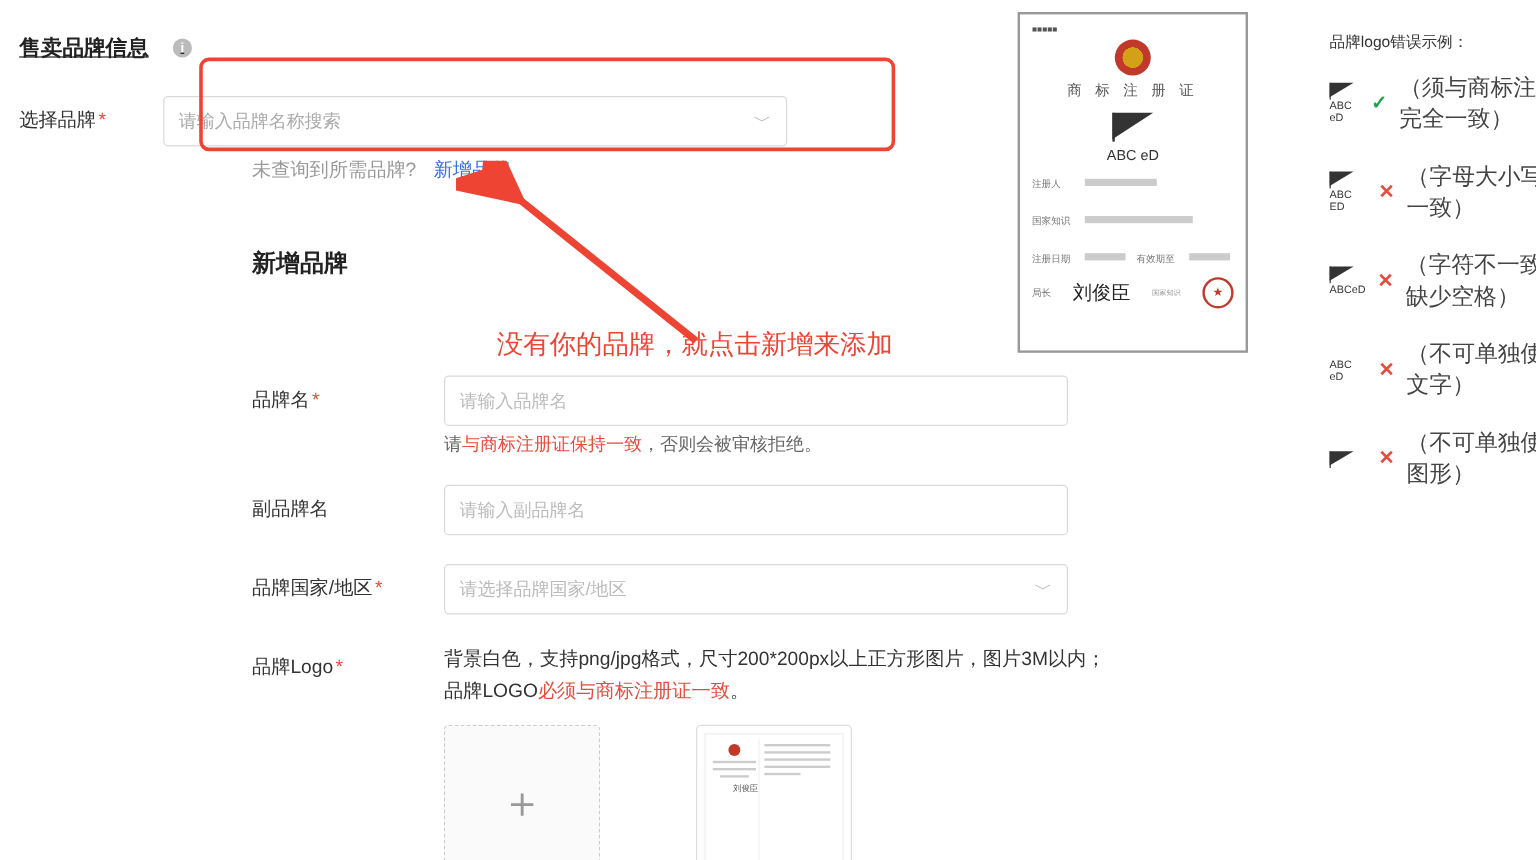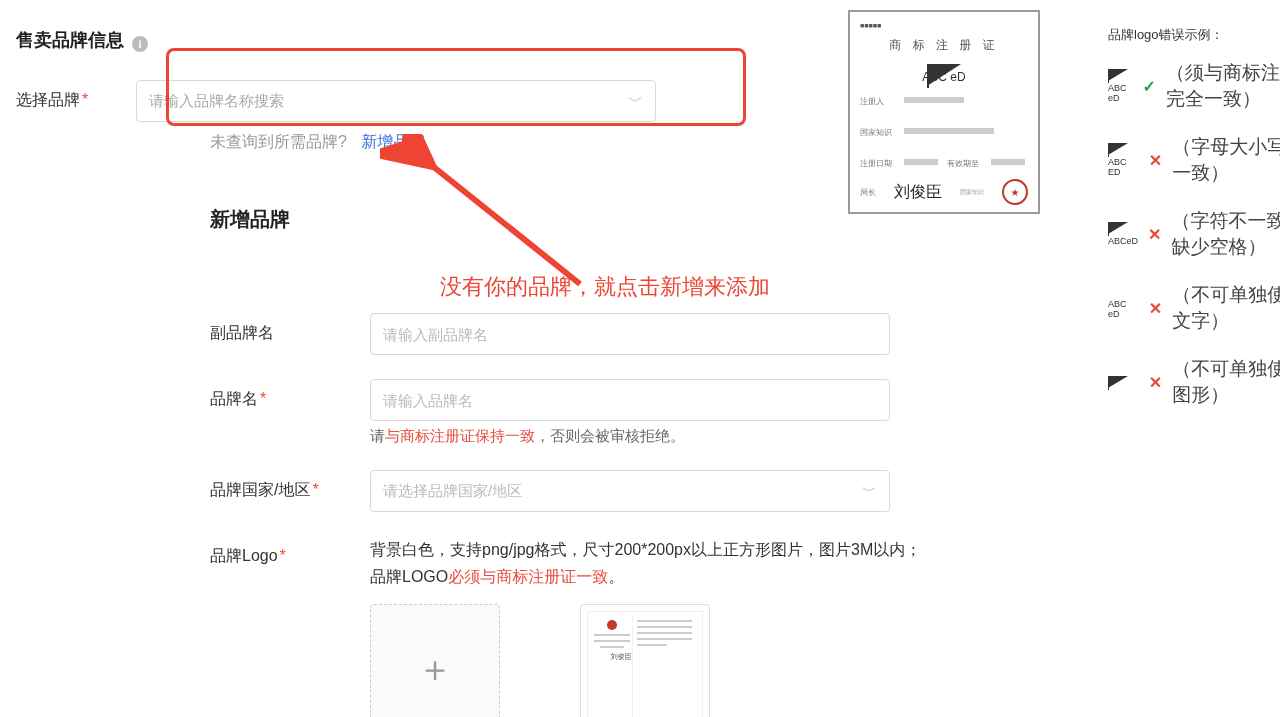--- a/index.html
+++ b/index.html
@@ -15,22 +15,23 @@
   }
 
   .section-title {
     position: absolute;
     left: 16px;
     top: 28px;
     font-size: 18px;
     font-weight: 600;
     color: #222;
     display: flex;
-    align-items: flex-end;
-    gap: 8px;
+    align-items: center;
+    gap: 20px;
+    text-decoration: underline;
   }
   .info-icon {
     display: inline-flex;
     width: 16px; height: 16px;
     border-radius: 50%;
     background: #bbb;
     color: #fff;
     align-items: center;
     justify-content: center;
     font-size: 11px;
@@ -81,21 +82,21 @@
   }
 
   
   .arrow-svg {
     position: absolute;
     left: 380px; top: 134px;
     pointer-events: none;
   }
   .annotation-text {
     position: absolute;
-    left: 440px; top: 272px;
+    left: 414px; top: 272px;
     color: #e43; font-size: 22px;
     font-weight: 500;
   }
 
   
   .panel {
     position: absolute;
     left: 210px; top: 206px;
     width: 720px;
   }
@@ -171,21 +172,21 @@
     width: 60%; display: flex; flex-direction: column; gap: 4px; padding-top: 4px;
   }
   .mini-seal { width: 10px; height:10px; border-radius:50%; background:#c0392b; }
   .mini-line { height:2px; background:#ccc; width:90%; }
   .mini-sign { font-family: cursive; font-size:7px; text-align:right; width:100%; color:#555;}
 
   
   .cert-box {
     position: absolute;
     left: 848px; top: 10px;
-    width: 192px; height: 204px;
+    width: 192px; height: 284px;
     border: 2px solid #999;
     padding: 10px; background: #fff;
     display: flex; flex-direction: column; align-items: center;
   }
   .cert-header {
     width: 100%; display: flex; justify-content: space-between;
     font-size: 7px; color: #555;
   }
   .emblem {
     margin-top: 4px; width: 30px; height: 30px; border-radius: 50%;
@@ -289,35 +290,35 @@
     </marker>
   </defs>
   <line x1="200" y1="150" x2="50" y2="30" stroke="#e43" stroke-width="6" marker-end="url(#ah)"></line>
 </svg>
 <div class="annotation-text">没有你的品牌，就点击新增来添加</div>
 
 <div class="panel">
   <div class="panel-title">新增品牌</div>
 
   <div class="panel-row">
-    <div class="panel-label">副品牌名</div>
-    <div class="panel-content">
-      <input class="text-input" placeholder="请输入副品牌名" style="">
-    </div>
-  </div>
-
-  <div class="panel-row">
     <div class="panel-label">
       <span>品牌名</span><span class="req">*</span>
     </div>
     <div class="panel-content">
       <input class="text-input" placeholder="请输入品牌名" style="">
       <div class="hint-line">
         <span>请</span><span class="red">与商标注册证保持一致</span><span>，否则会被审核拒绝。</span>
       </div>
+    </div>
+  </div>
+
+  <div class="panel-row">
+    <div class="panel-label">副品牌名</div>
+    <div class="panel-content">
+      <input class="text-input" placeholder="请输入副品牌名" style="">
     </div>
   </div>
 
   <div class="panel-row">
     <div class="panel-label">
       <span>品牌国家/地区</span><span class="req">*</span>
     </div>
     <div class="panel-content">
       <div class="select-input">
         <span>请选择品牌国家/地区</span>

